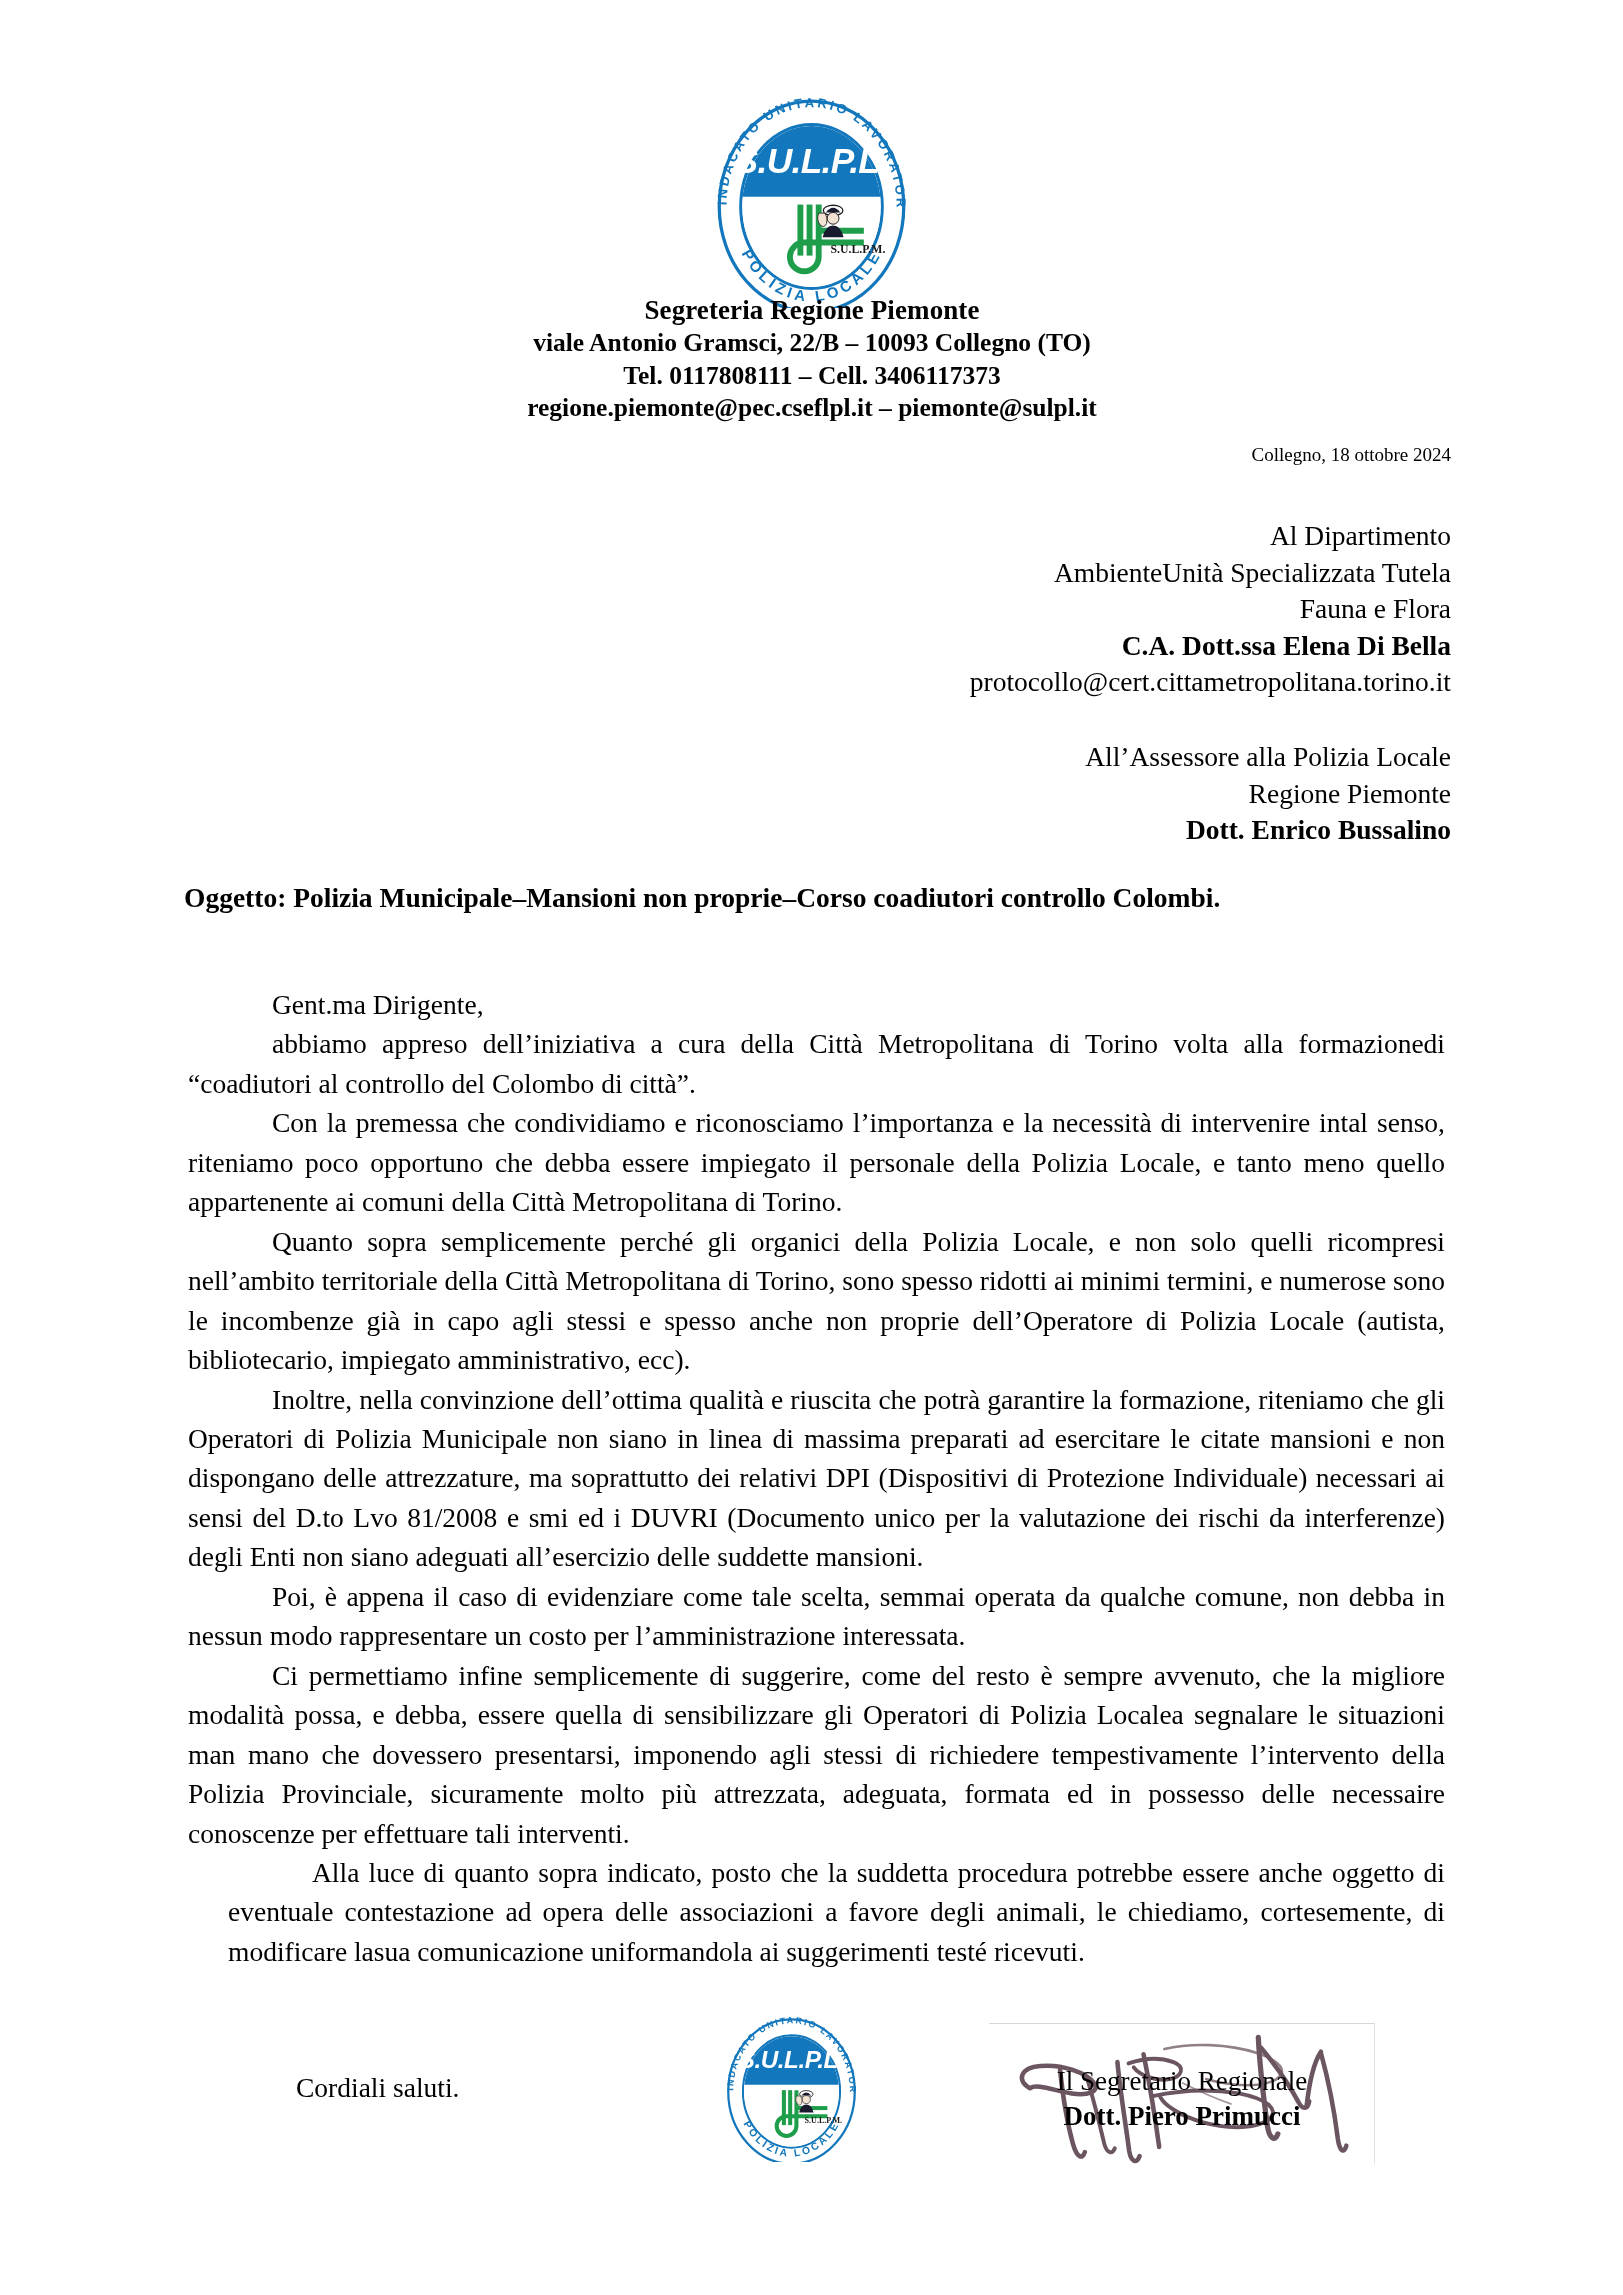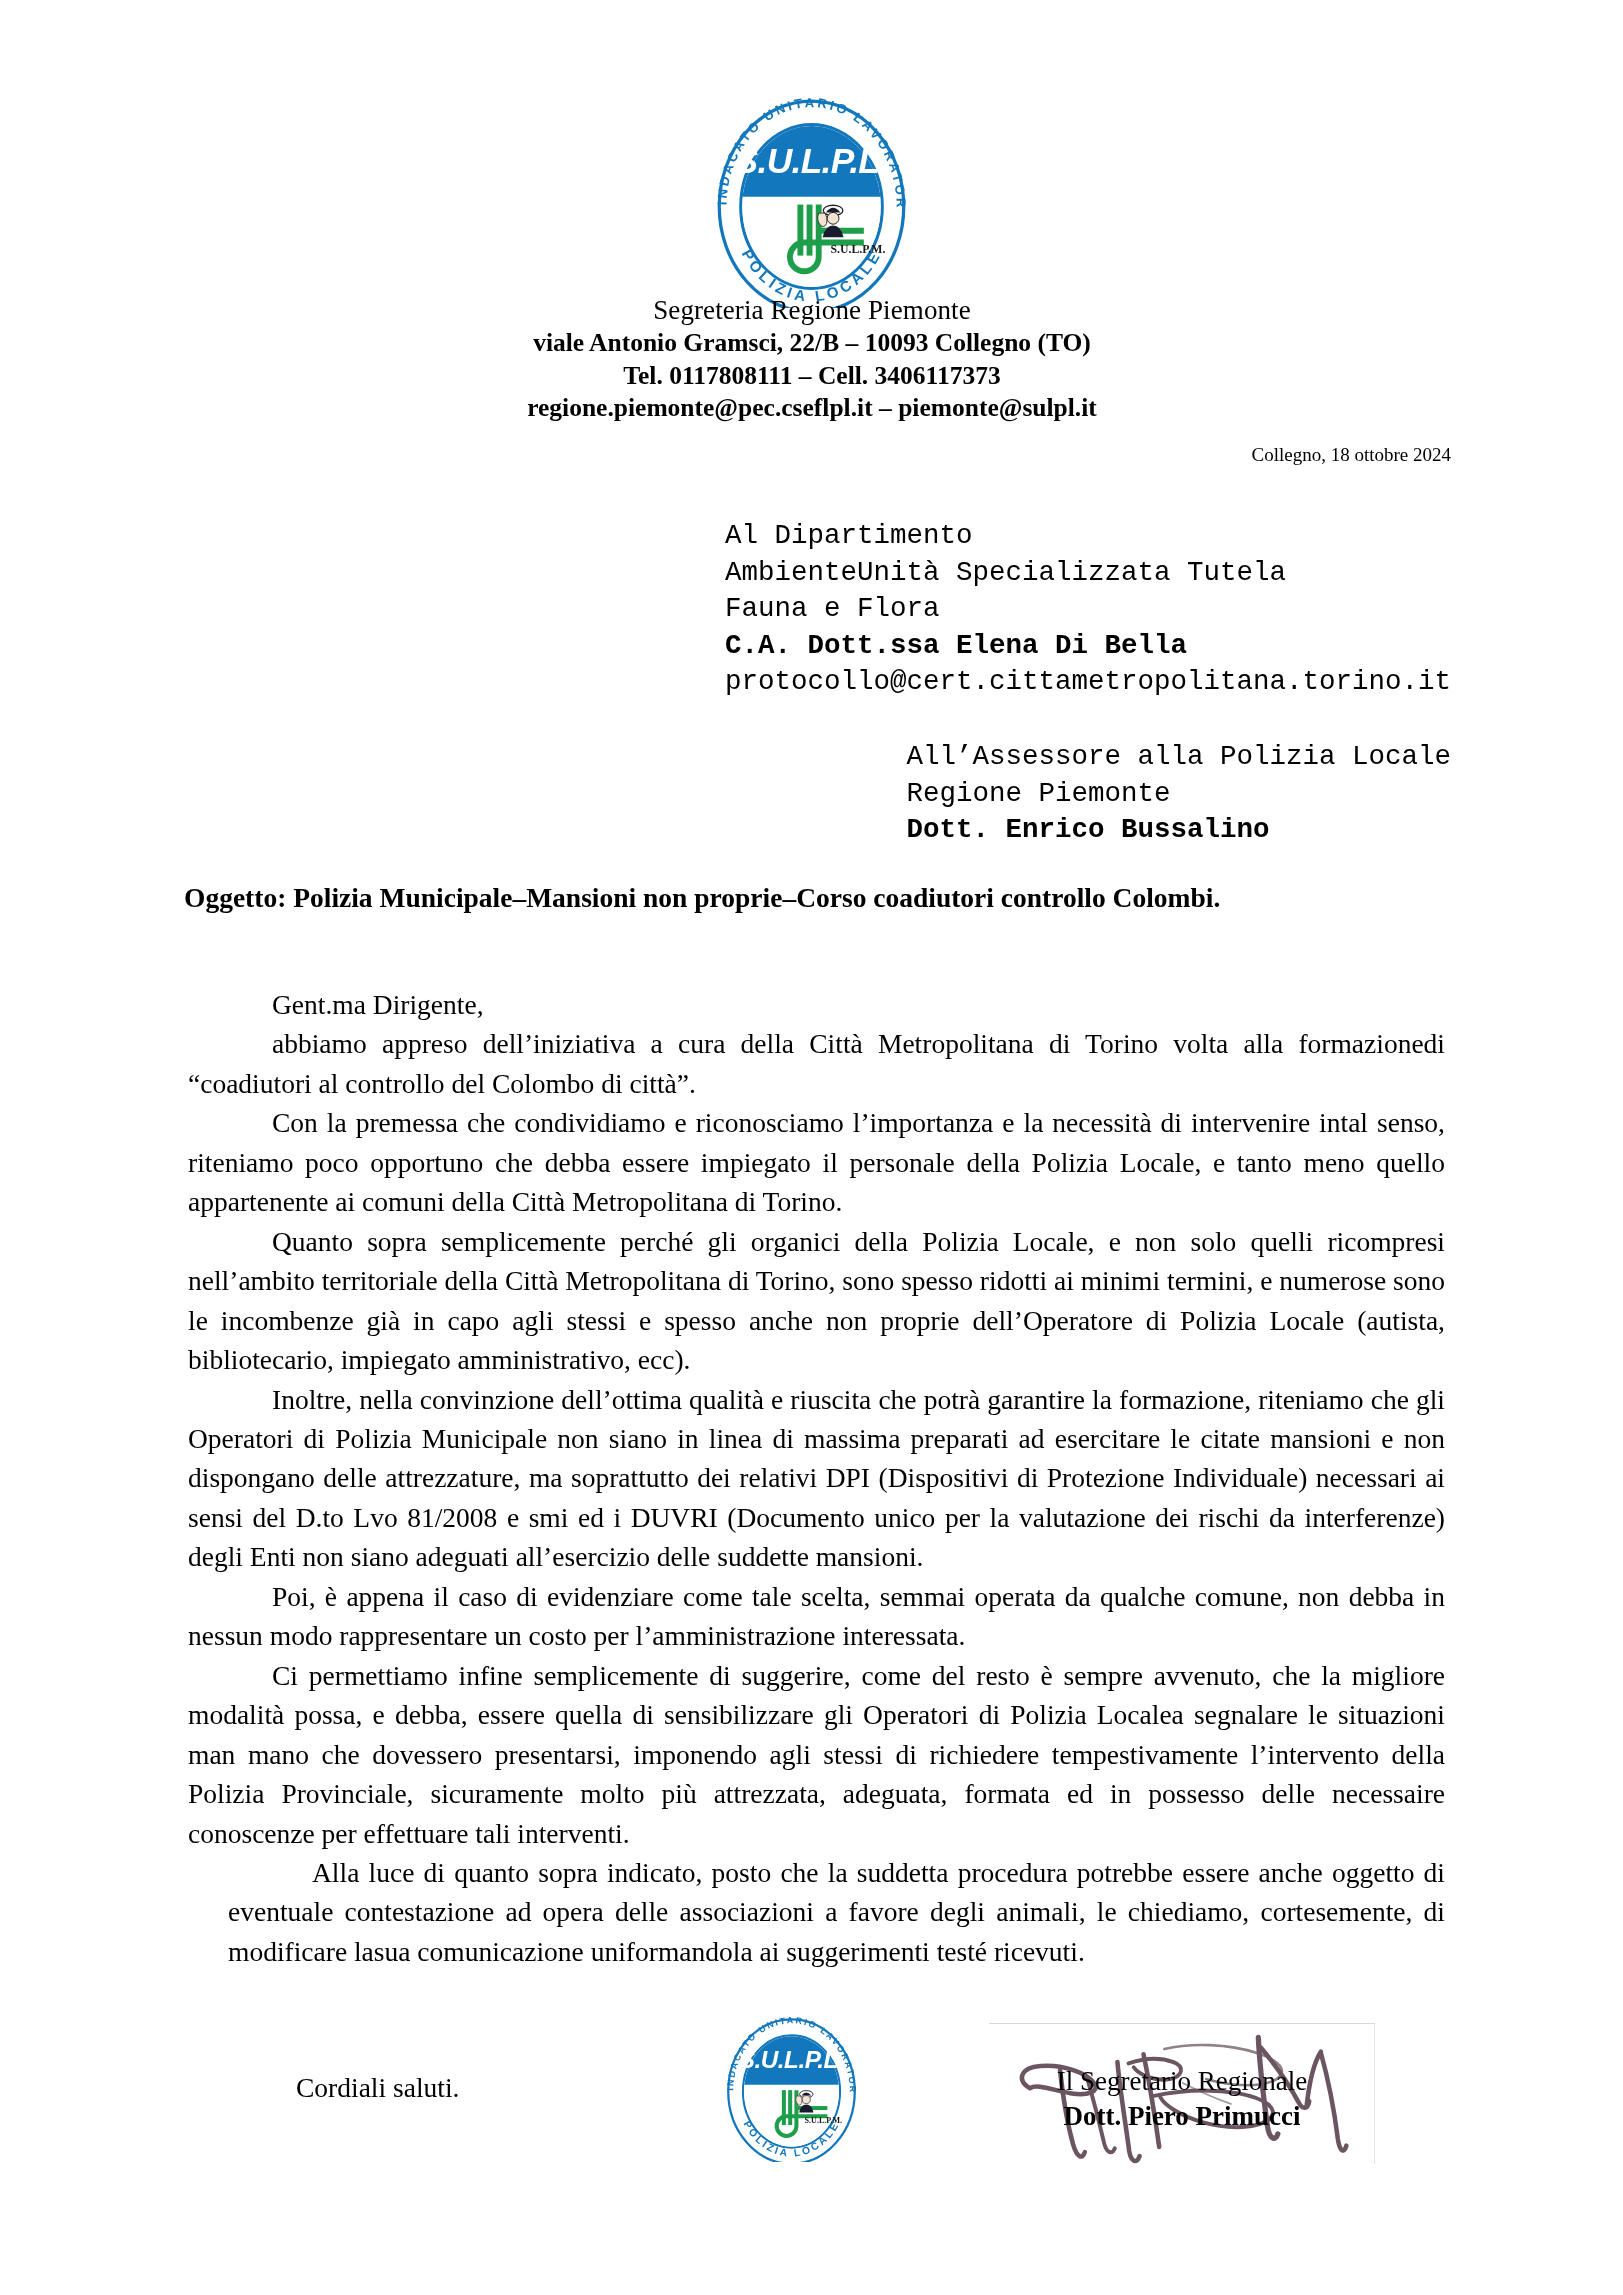--- a/index.html
+++ b/index.html
@@ -41,21 +41,21 @@
   
   .letterhead {
     position: absolute;
     left: 0;
     top: 293px;
     width: 1624px;
     text-align: center;
     line-height: 1.27;
   }
   .lh-title {
-    font-weight: normal;
+    font-weight: bold;
     font-size: 27px;
     letter-spacing: 0.1px;
   }
   .lh-line {
     font-size: 25.5px;
     font-weight: bold;
   }
 
   
   .date-line {
@@ -63,23 +63,23 @@
     right: 173px;
     top: 444px;
     font-size: 19px;
     text-align: right;
   }
 
   
   .addr-block {
     position: absolute;
     right: 173px;
+    text-align: right;
     line-height: 1.33;
     font-size: 27.5px;
-    font-family: Liberation Mono, monospace;
   }
   .addr-1 { top: 518px; }
   .addr-2 { top: 739px; }
   .addr-bold { font-weight: bold; }
 
   
   .subject {
     position: absolute;
     left: 184px;
     top: 882px;

